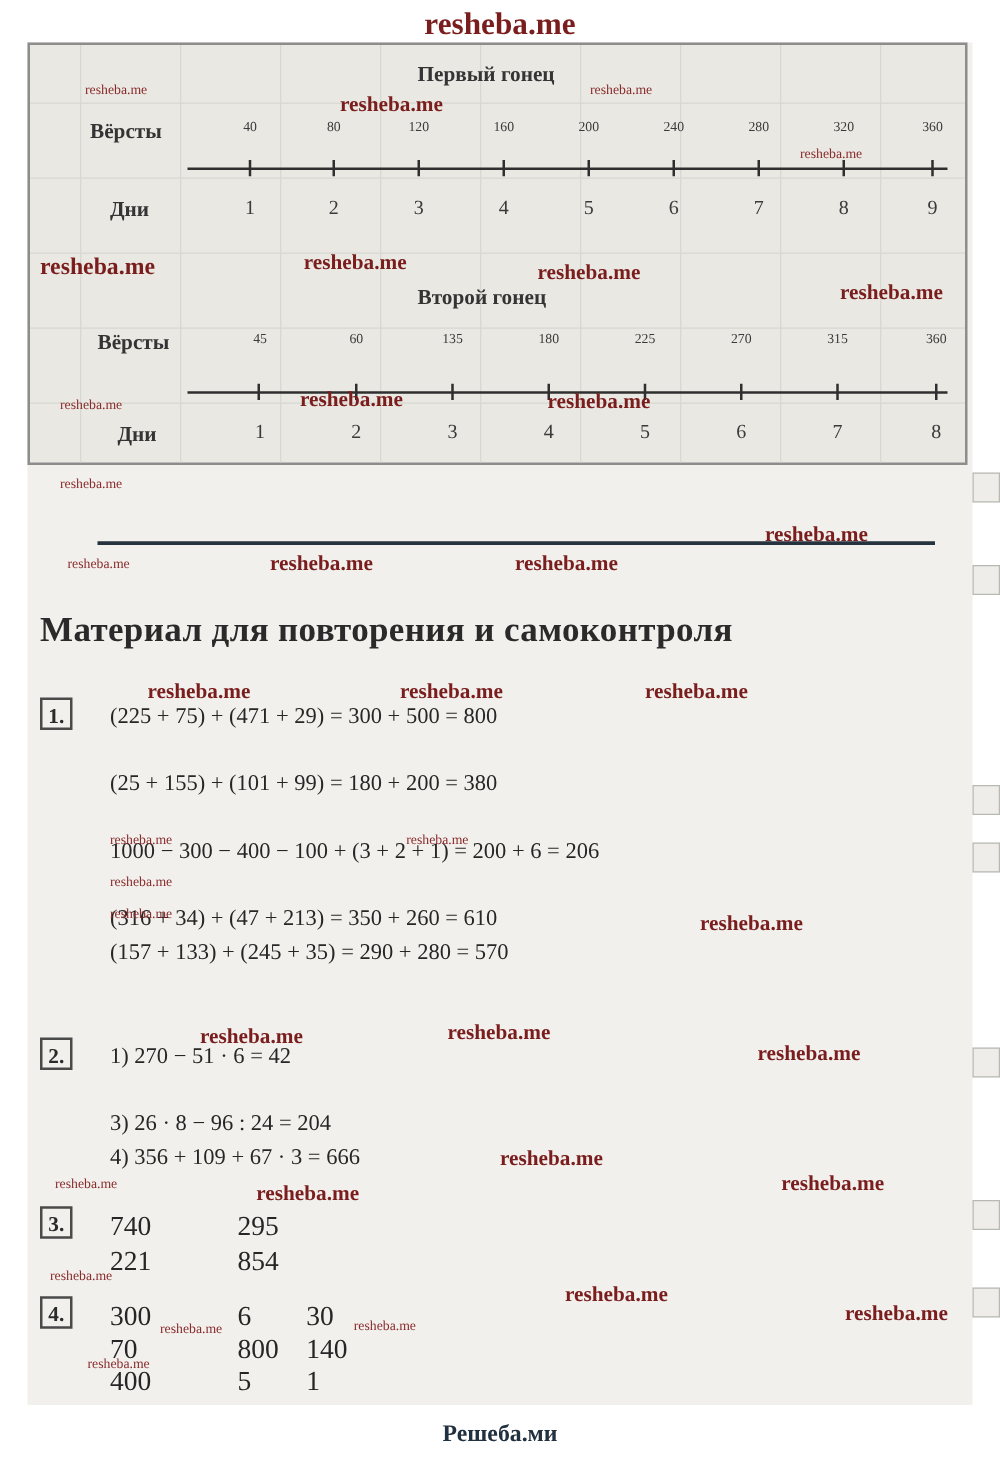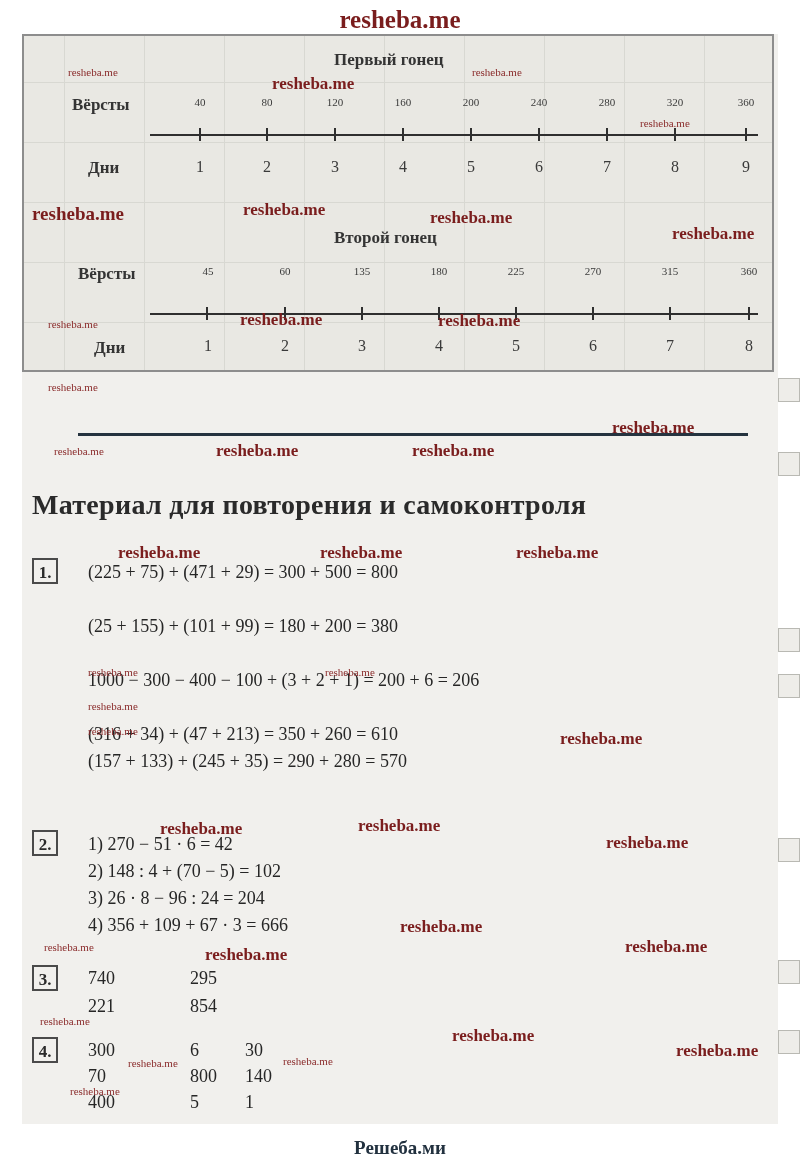--- a/index.html
+++ b/index.html
@@ -148,21 +148,21 @@
   .line {
     position: absolute;
     font-family: "Liberation Serif", serif;
     font-size: 18px;
     color: #262626;
     white-space: pre;
   }
   .numcol {
     position: absolute;
     font-family: "Liberation Serif", serif;
-    font-size: 18px;
+    font-size: 22px;
     color: #262626;
     white-space: pre;
   }
   
   .edge-box {
     position: absolute;
     right: 0px;
     width: 22px;
     height: 24px;
     border: 1px solid #b9b9b3;
@@ -282,21 +282,20 @@
 
   <div class="exnum" style="left:32px; top:558px;">1.</div>
   <div class="line" style="left:88px; top:562px;">(225 + 75) + (471 + 29) = 300 + 500 = 800</div>
   <div class="line" style="left:88px; top:616px;">(25 + 155) + (101 + 99) = 180 + 200 = 380</div>
   <div class="line" style="left:88px; top:670px;">1000 − 300 − 400 − 100 + (3 + 2 + 1) = 200 + 6 = 206</div>
   <div class="line" style="left:88px; top:724px;">(316 + 34) + (47 + 213) = 350 + 260 = 610</div>
   <div class="line" style="left:88px; top:751px;">(157 + 133) + (245 + 35) = 290 + 280 = 570</div>
 
   <div class="exnum" style="left:32px; top:830px;">2.</div>
   <div class="line" style="left:88px; top:834px;">1) 270 − 51 · 6 = 42</div>
-  <div class="line" style="left:88px; top:861px;">2) 148 : 4 + (70 − 5) = 102</div>
   <div class="line" style="left:88px; top:888px;">3) 26 · 8 − 96 : 24 = 204</div>
   <div class="line" style="left:88px; top:915px;">4) 356 + 109 + 67 · 3 = 666</div>
 
   <div class="exnum" style="left:32px; top:965px;">3.</div>
   <div class="numcol" style="left:88px; top:968px;">740</div>
   <div class="numcol" style="left:190px; top:968px;">295</div>
   <div class="numcol" style="left:88px; top:996px;">221</div>
   <div class="numcol" style="left:190px; top:996px;">854</div>
 
   <div class="exnum" style="left:32px; top:1037px;">4.</div>

